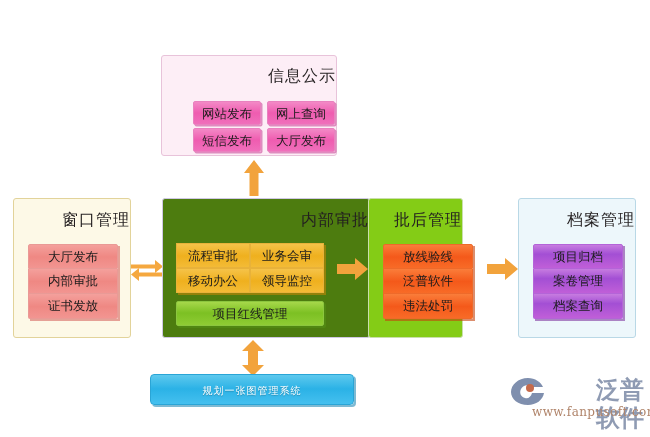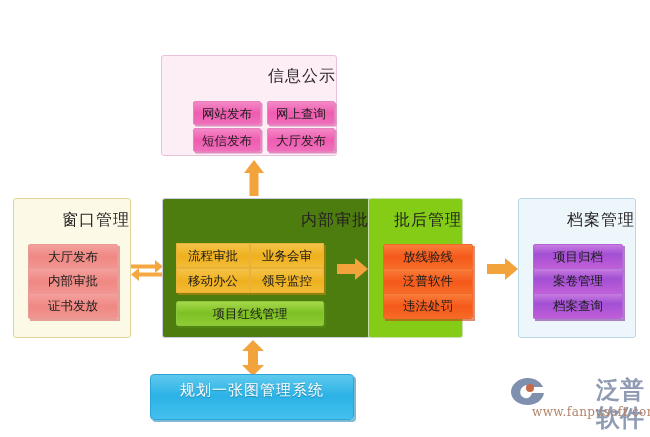--- a/index.html
+++ b/index.html
@@ -202,29 +202,29 @@
   .btn-purple:first-child { border-top-width: 1px; border-radius: 2px 2px 0 0; }
   .btn-purple:last-child  { border-radius: 0 0 2px 2px; }
   .stack.purple { box-shadow: 2px 2px 0 rgba(126, 53, 160, 0.6); }
 
   
   #system-bar {
     position: absolute;
     left: 150px;
     top: 374px;
     width: 204px;
-    height: 46px;
+    height: 31px;
     box-sizing: border-box;
     border-radius: 4px;
     border: 1px solid #2aa5d6;
     background: linear-gradient(to bottom, #5ec9ee 0%, #2bb2e6 48%, #45c0ef 100%);
     box-shadow: 2px 2px 0 rgba(20, 130, 175, 0.55);
     text-align: center;
     line-height: 31px;
-    font-size: 15px;
+    font-size: 10px;
     color: #ffffff;
     letter-spacing: 1px;
     text-shadow: 0 1px 1px rgba(0,0,0,0.25);
   }
 
   
   .arrow { position: absolute; }
 
   
   #watermark {

